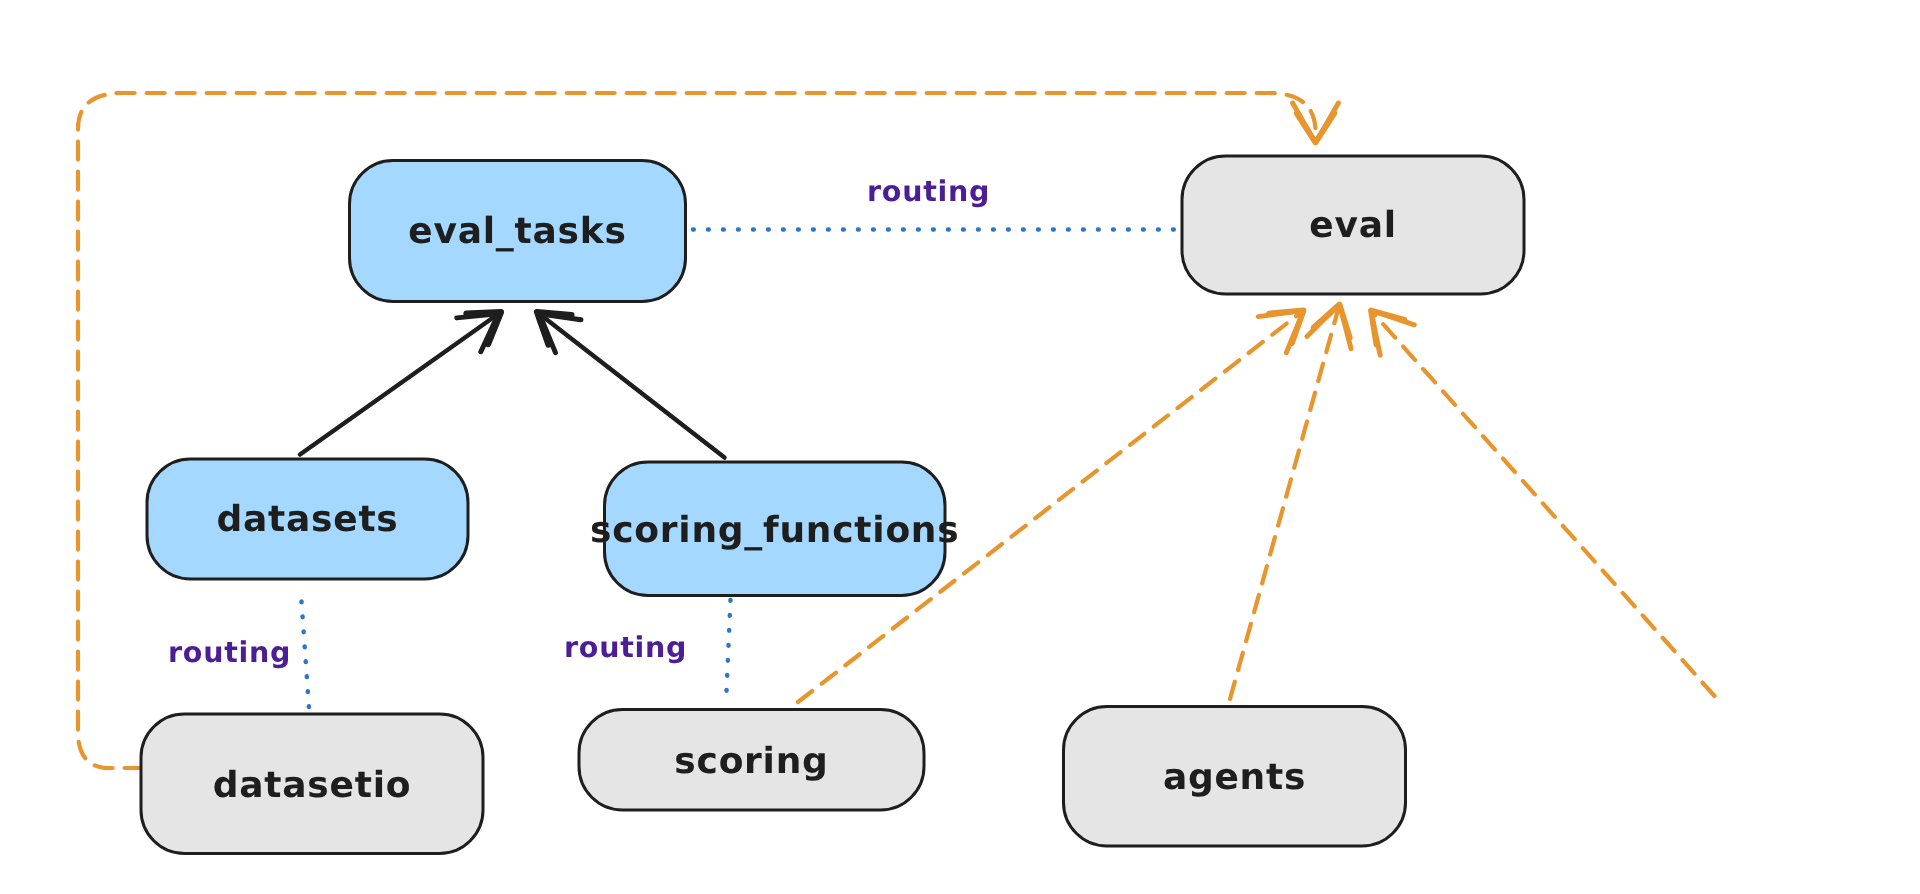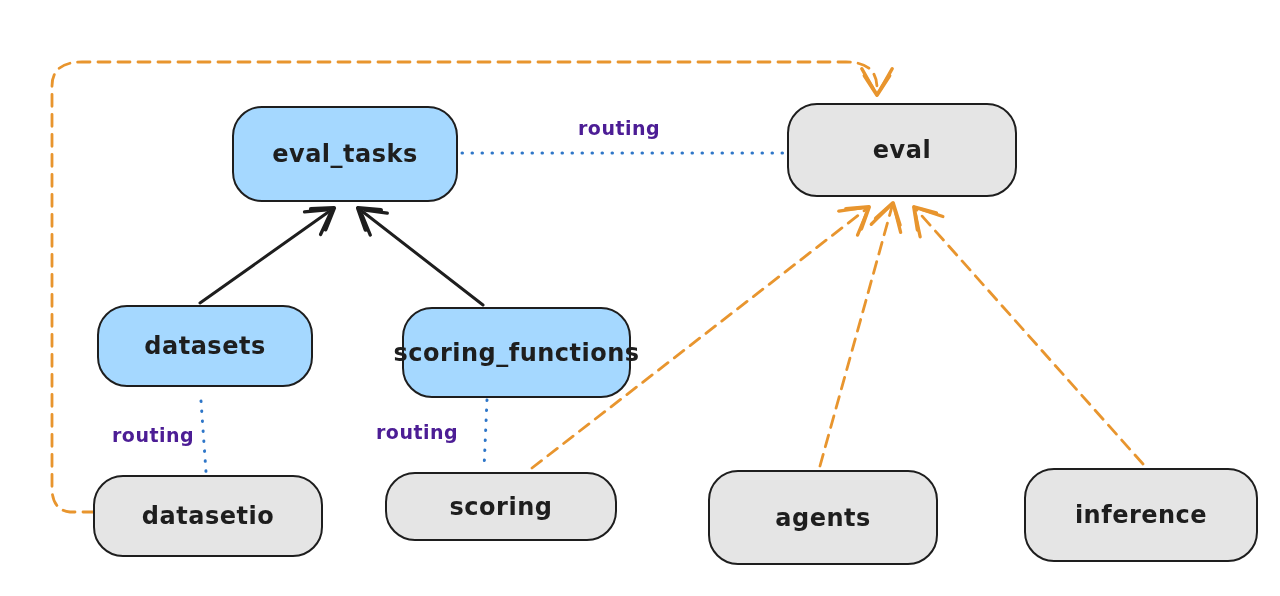--- a/index.html
+++ b/index.html
@@ -31,21 +31,21 @@
     box-sizing: border-box;
     font-weight: bold;
   }
   .node-blue  { background: #a5d8ff; }
   .node-green { background: #e5e5e5; }
 
   #n-eval-tasks        { left: 232px;  top: 106px; width: 226px; height: 96px; }
   #n-eval              { left: 787px;  top: 103px; width: 230px; height: 94px; }
   #n-datasets          { left: 97px;   top: 305px; width: 216px; height: 82px; }
   #n-scoring-functions { left: 379px;  top: 307px; width: 229px; height: 91px; margin-left: 23px; }
-  #n-datasetio         { left: 93px;   top: 475px; width: 230px; height: 82px; }
+  #n-datasetio         { left: 93px;   top: 475px; width: 230px; height: 95px; }
   #n-scoring           { left: 385px;  top: 472px; width: 232px; height: 69px; }
   #n-agents            { left: 708px;  top: 470px; width: 230px; height: 95px; }
   #n-inference         { left: 1024px; top: 468px; width: 234px; height: 94px; }
 
   .routing-label {
     position: absolute;
     z-index: 3;
     color: #4c1d95;
     font-size: 19px;
     font-weight: 600;
@@ -102,21 +102,18 @@
   </div>
   <div class="node node-green" id="n-datasetio">
     <span>datasetio</span>
   </div>
   <div class="node node-green" id="n-scoring">
     <span>scoring</span>
   </div>
   <div class="node node-green" id="n-agents">
     <span>agents</span>
   </div>
-  <div class="node node-green" id="n-inference">
-    <span>inference</span>
-  </div>
 
   <div class="routing-label" id="r-top">routing</div>
   <div class="routing-label" id="r-datasets">routing</div>
   <div class="routing-label" id="r-scoring">routing</div>
 
 </div>
 
 </body></html>

